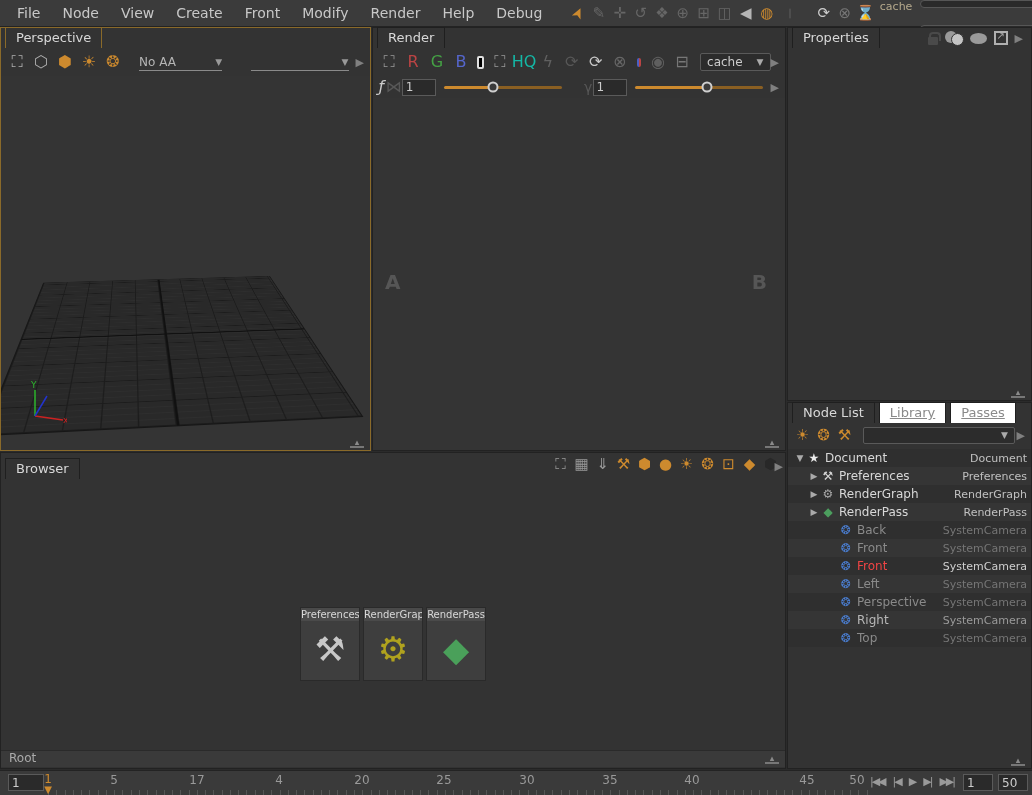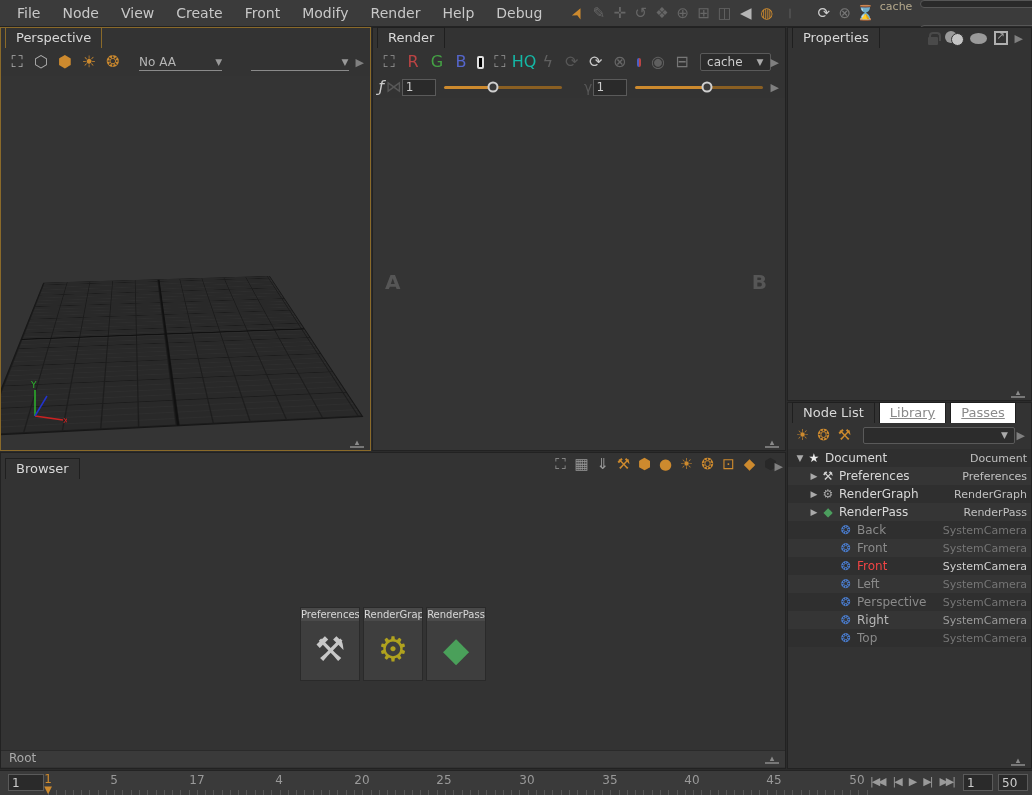--- a/index.html
+++ b/index.html
@@ -444,21 +444,21 @@
     <div>
 
     <span class="tl-label" style="left: 70px;">5</span>
         <span class="tl-label" style="left: 153px;">17</span>
         <span class="tl-label" style="left: 235px;">4</span>
         <span class="tl-label" style="left: 318px;">20</span>
         <span class="tl-label" style="left: 400px;">25</span>
         <span class="tl-label" style="left: 483px;">30</span>
         <span class="tl-label" style="left: 566px;">35</span>
         <span class="tl-label" style="left: 648px;">40</span>
-        <span class="tl-label" style="left: 730px;">45</span>
+        <span class="tl-label" style="left: 763px;">45</span>
         <span class="tl-label" style="left: 813px;">50</span>
       </div>
   </div>
   <div id="tl-transport">
 
   <span class="tr-btn">|◀◀</span>
       <span class="tr-btn">|◀</span>
       <span class="tr-btn">▶</span>
       <span class="tr-btn">▶|</span>
       <span class="tr-btn">▶▶|</span>

